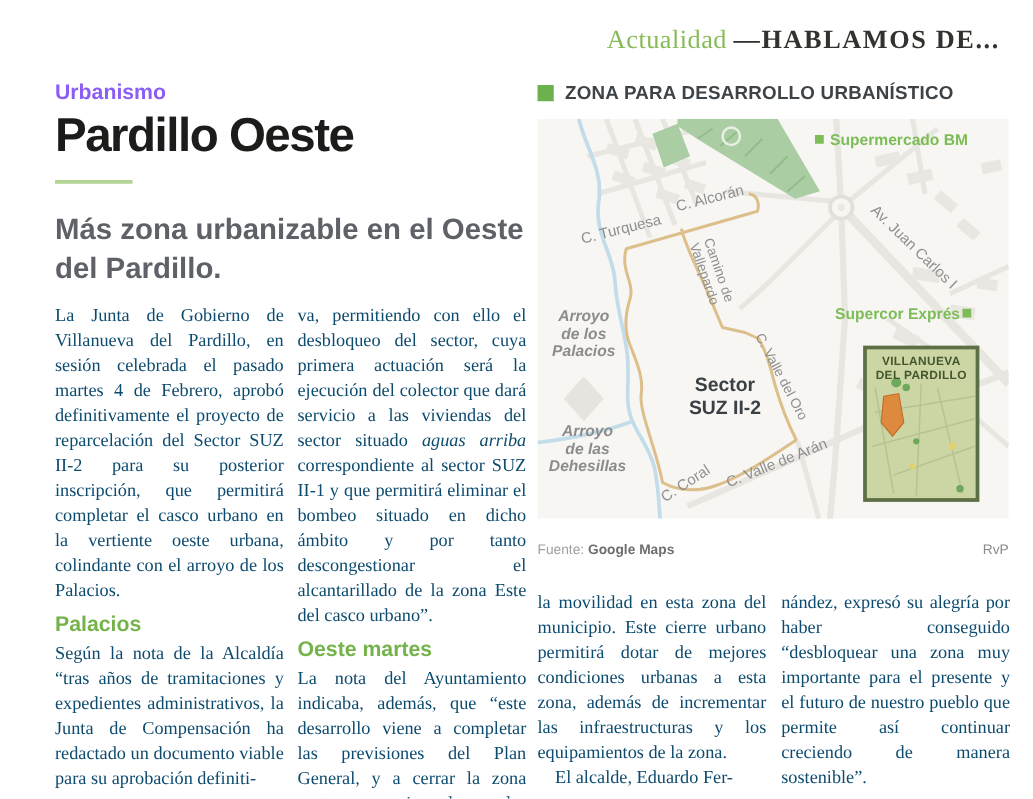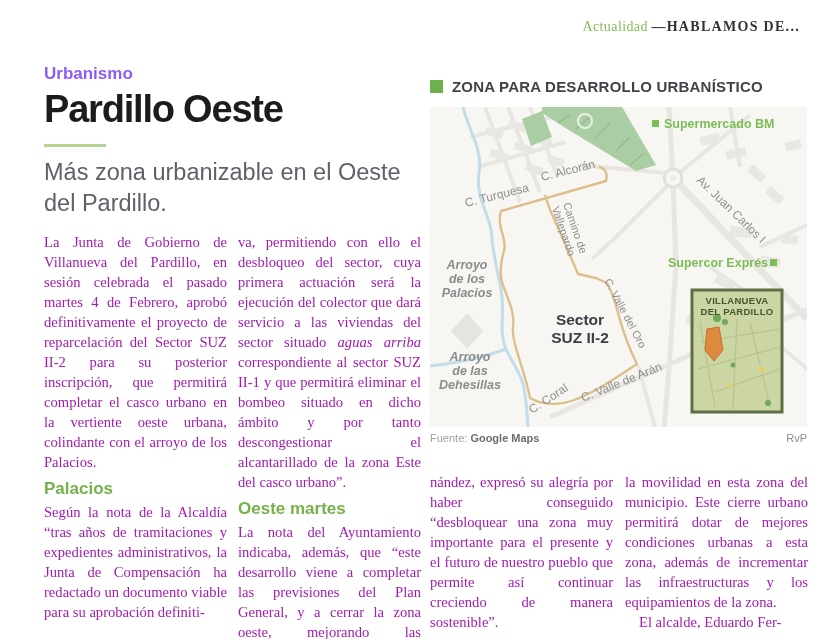--- a/index.html
+++ b/index.html
@@ -1,43 +1,43 @@
 <!DOCTYPE html>
 <html><head>
 <meta charset="utf-8">
 <style>
   html,body{margin:0;padding:0;background:#ffffff;}
   .page{
     position:relative;width:826px;height:639px;background:#ffffff;
     overflow:hidden;font-family:"Liberation Sans",sans-serif;
   }
   
-  .runhead{position:absolute;top:19px;right:26px;font-family:"Liberation Serif",serif;font-size:14px;white-space:nowrap;}
+  .runhead{position:absolute;top:19px;right:26px;font-family:"Liberation Serif",serif;font-size:21px;white-space:nowrap;}
   .runhead .sec{color:#88bb58;letter-spacing:.4px;}
   .runhead .brand{color:#32322e;font-weight:bold;letter-spacing:1.3px;}
   
   .article-left{position:absolute;left:44px;top:60px;width:378px;}
   .kicker{font-size:17px;font-weight:bold;color:#8b5cf6;margin:4px 0 0 0;}
   .headline{font-size:38px;line-height:1.04;font-weight:bold;color:#1c1c1a;letter-spacing:-1.2px;margin:6px 0 0 0;font-family:"Liberation Sans",sans-serif;}
   .greenrule{width:62px;height:3px;background:#b3d493;margin-top:14px;}
-  .standfirst{font-size:23.5px;line-height:31px;color:#5e6268;margin-top:10px;font-weight:400;}
+  .standfirst{font-size:23.5px;line-height:31px;color:#5e6268;margin-top:21px;font-weight:700;}
   
   .cols{display:flex;gap:11px;margin-top:13px;}
   .col{width:183px;}
-  .bodytext{font-family:"Liberation Serif",serif;font-size:14.6px;line-height:20px;color:#a21caf;text-align:justify;margin:0;}
+  .bodytext{font-family:"Liberation Serif",serif;font-size:14.6px;line-height:20px;color:#0c4a6e;text-align:justify;margin:0;}
   .bodytext.indent{text-indent:14px;}
   .it{font-style:italic;}
   .subhead{font-family:"Liberation Sans",sans-serif;font-size:17px;font-weight:bold;color:#74b24a;margin:7px 0 3px 0;}
   
-  .map-block{position:absolute;left:430px;top:76px;width:377px;}
+  .map-block{position:absolute;left:430px;top:64px;width:377px;}
   .legend{display:flex;align-items:center;gap:9px;height:20px;}
   .legend-sq{width:13px;height:13px;background:#6cb14d;flex:0 0 auto;}
   .legend-title{font-size:15px;font-weight:bold;color:#3e4347;letter-spacing:.2px;white-space:nowrap;}
   .mapsvg{display:block;margin-top:11px;}
-  .credits{display:flex;justify-content:space-between;margin-top:5px;font-size:11px;color:#a0a0a0;}
+  .credits{display:flex;justify-content:space-between;margin-top:19px;font-size:11px;color:#a0a0a0;}
   .credits .src b{color:#6e6e6e;font-weight:bold;}
   .credits .author{color:#8b8b8b;font-weight:normal;}
   
   .cols-bottom{position:absolute;left:430px;top:472px;display:flex;gap:12px;}
   .cols-bottom .col{width:183px;}
   
   text{font-family:"Liberation Sans",sans-serif;}
   .st-label{font-size:12px;fill:#8f8f8f;}
   .st-label-sm{font-size:11px;fill:#8f8f8f;}
   .poi{font-size:12.5px;font-weight:bold;fill:#7cbd57;}
@@ -196,21 +196,21 @@
     </svg>
 
     <div class="credits">
       <span class="src"><span>Fuente:</span> <b>Google Maps</b></span>
       <span class="author">RvP</span>
     </div>
   </div>
 
   <div class="cols-bottom">
     <div class="col">
-      <p class="bodytext">nández, expresó su alegría por haber conseguido “desbloquear una zona muy importante para el presente y el futuro de nuestro pueblo que permite así continuar creciendo de manera sostenible”.</p>
-    </div>
-    <div class="col">
       <p class="bodytext">la movilidad en esta zona del municipio. Este cierre urbano permitirá dotar de mejores condiciones urbanas a esta zona, además de incrementar las infraestructuras y los equipamientos de la zona.</p>
       <p class="bodytext indent">El alcalde, Eduardo Fer-</p>
     </div>
+    <div class="col">
+      <p class="bodytext">nández, expresó su alegría por haber conseguido “desbloquear una zona muy importante para el presente y el futuro de nuestro pueblo que permite así continuar creciendo de manera sostenible”.</p>
+    </div>
   </div>
 
 </div>
 
 </body></html>

